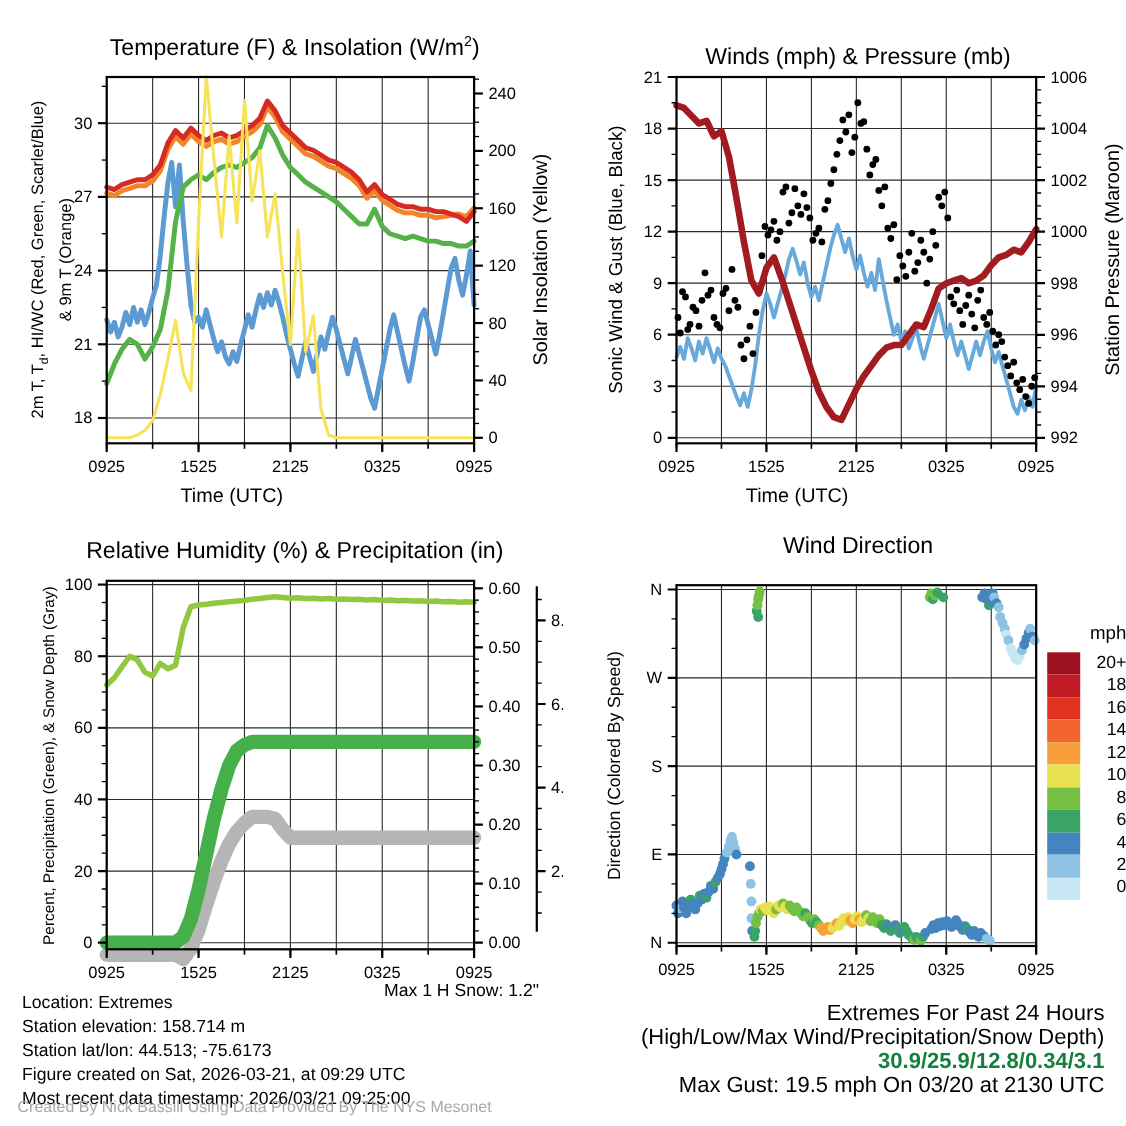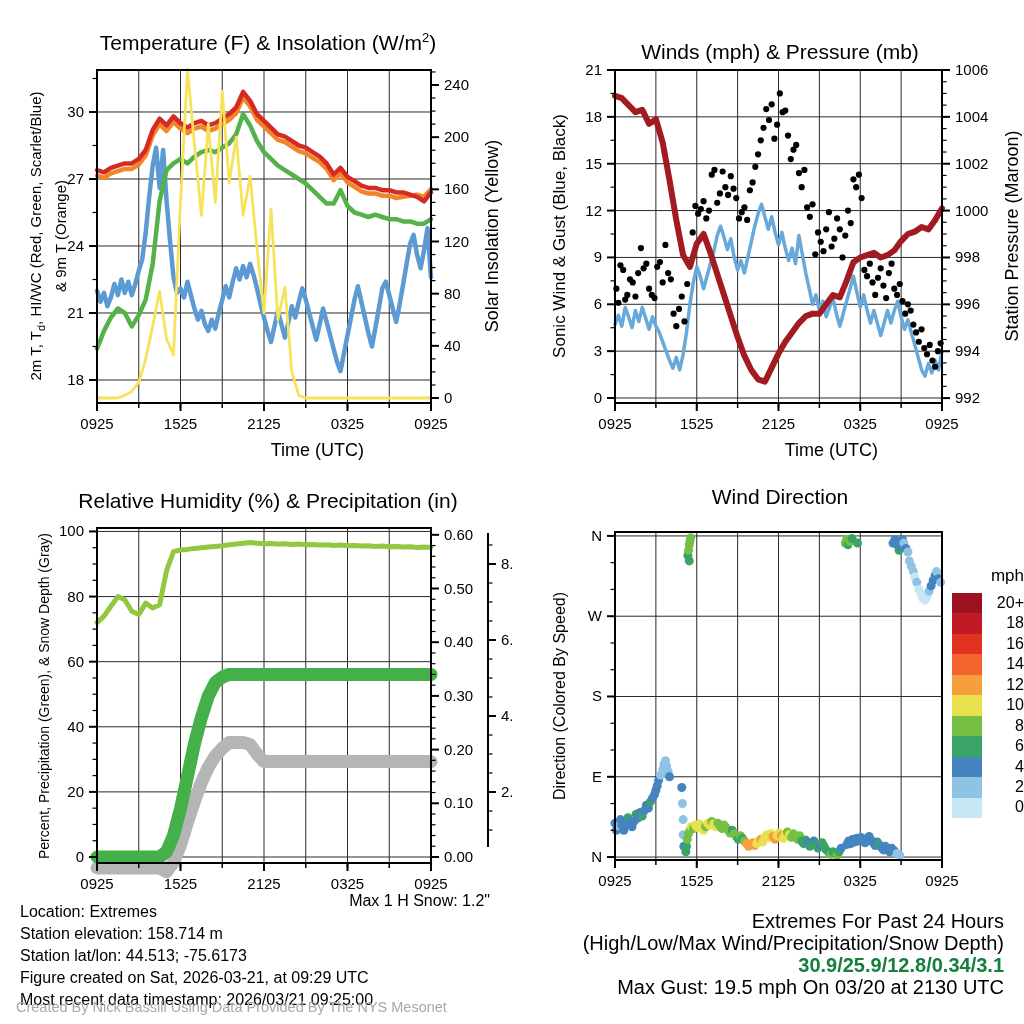--- a/index.html
+++ b/index.html
@@ -4,21 +4,21 @@
 <style>
   html,body{margin:0;padding:0;background:#fff;}
   #app{position:relative;width:1024px;height:1024px;background:#fff;overflow:hidden;
        font-family:"Liberation Sans","DejaVu Sans",sans-serif;color:#000;}
   .chart-svg{position:absolute;}
   .chart-title{position:absolute;font-size:21px;text-align:center;white-space:nowrap;}
   .chart-title sup{font-size:13px;}
   .rot-label{position:absolute;transform:translate(-50%,-50%) rotate(-90deg);
              white-space:nowrap;text-align:center;}
   .rot-label .ln{line-height:20px;}
-  .time-label{position:absolute;font-size:18px;text-align:right;width:200px;}
+  .time-label{position:absolute;font-size:18px;text-align:left;width:200px;}
   .footer-left{position:absolute;left:20px;top:901px;font-size:16px;line-height:22px;}
   .footer-right{position:absolute;right:20px;top:910px;font-size:20px;line-height:22px;text-align:right;}
   .max-snow{position:absolute;left:290px;top:892px;width:200px;font-size:16px;text-align:right;}
   .extreme-vals{color:#15803d;font-weight:bold;}
   .watermark{position:absolute;left:16px;top:999px;width:1024px;text-align:left;
              font-size:14.5px;color:#a8a8a8;}
   .colorbar{position:absolute;left:952px;top:593px;width:30px;height:225px;}
   .colorbar .seg{width:30px;}
   .cb-labels{position:absolute;left:986px;top:593px;width:38px;text-align:right;font-size:16px;}
   .cb-labels .cl{height:20.45px;line-height:20.45px;}

